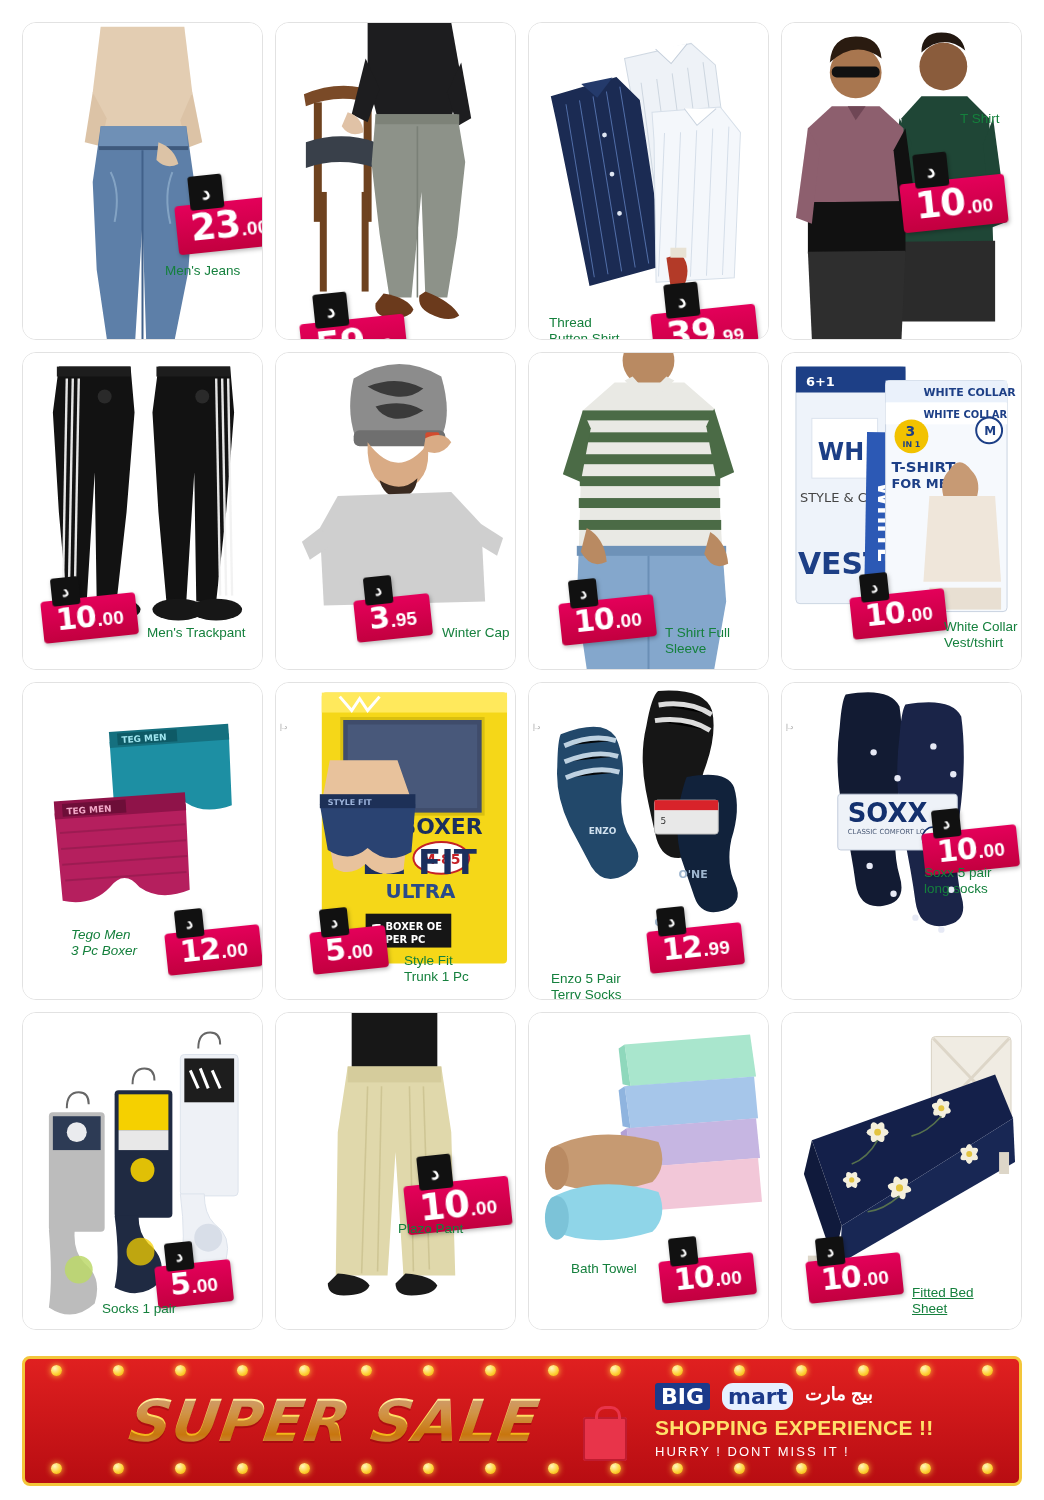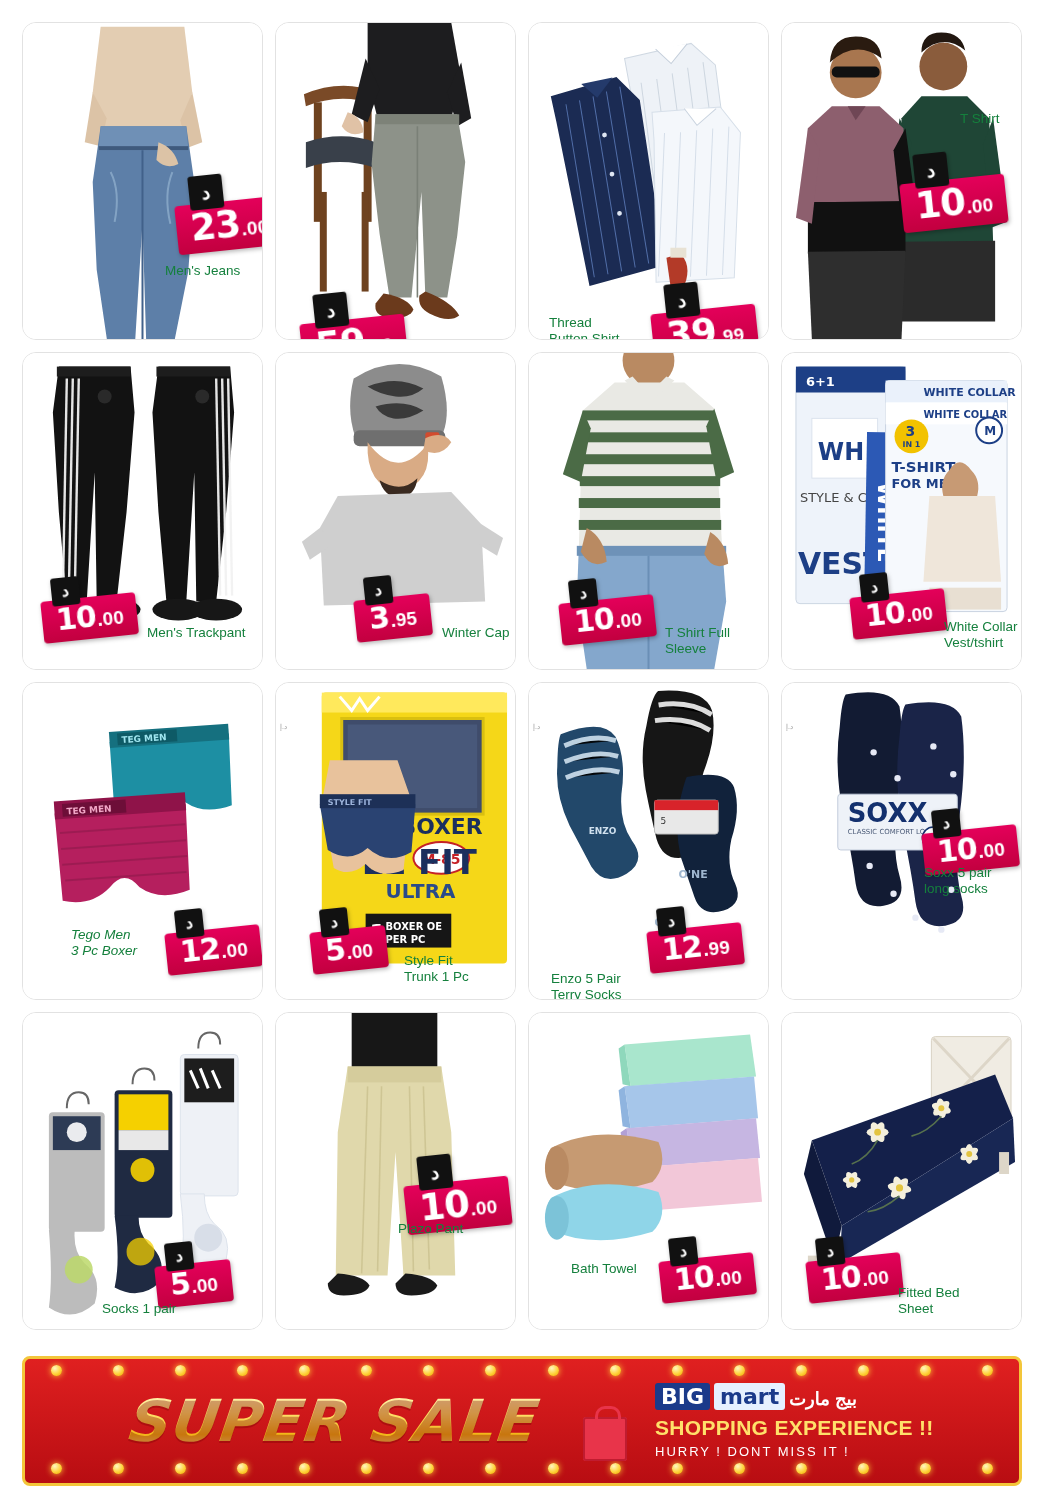--- a/index.html
+++ b/index.html
@@ -172,40 +172,40 @@
     border-bottom: none;
     border-radius: 10px 10px 0 0;
   }
   .footer-right {
     flex: 1;
     color: #fff;
     padding-left: 10px;
   }
   .brand-row {
     display: flex;
-    align-items: flex-end;
-    gap: 4px;
+    align-items: flex-start;
+    gap: 12px;
     margin-bottom: 6px;
   }
   .brand-big {
     background: #1b3a8a;
     color: #fff;
     font-weight: bold;
     font-size: 22px;
     padding: 1px 6px;
     border-radius: 3px;
     font-family: "DejaVu Sans", sans-serif;
   }
   .brand-mart {
     background: #e6f0ff;
     color: #1b3a8a;
     font-weight: bold;
     font-size: 22px;
     padding: 1px 6px;
-    border-radius: 3px;
+    border-radius: 11px;
     font-family: "DejaVu Sans", sans-serif;
   }
   .brand-ar {
     color: #fff;
     font-size: 18px;
     font-weight: bold;
     letter-spacing: 1px;
   }
   .tagline1 {
     font-size: 21px;
@@ -954,21 +954,21 @@
       <div class="tag small" style="left:24px; top:222px;">
         <div class="badge">
             <span>د</span>
           </div>
         <div class="price">
           <span class="whole">10</span>
           <span class="dot">.</span>
           <span class="frac">00</span>
         </div>
       </div>
-      <div class="caption" style="left:116px; top:272px;">
+      <div class="caption" style="left:130px; top:272px;text-decoration:underline;">
         <div>Fitted Bed</div>
         <div>Sheet</div>
       </div>
     </div>
 
   </div>
 
   <div class="footer">
     <div class="bulbs">
       <div class="bulb"></div>

